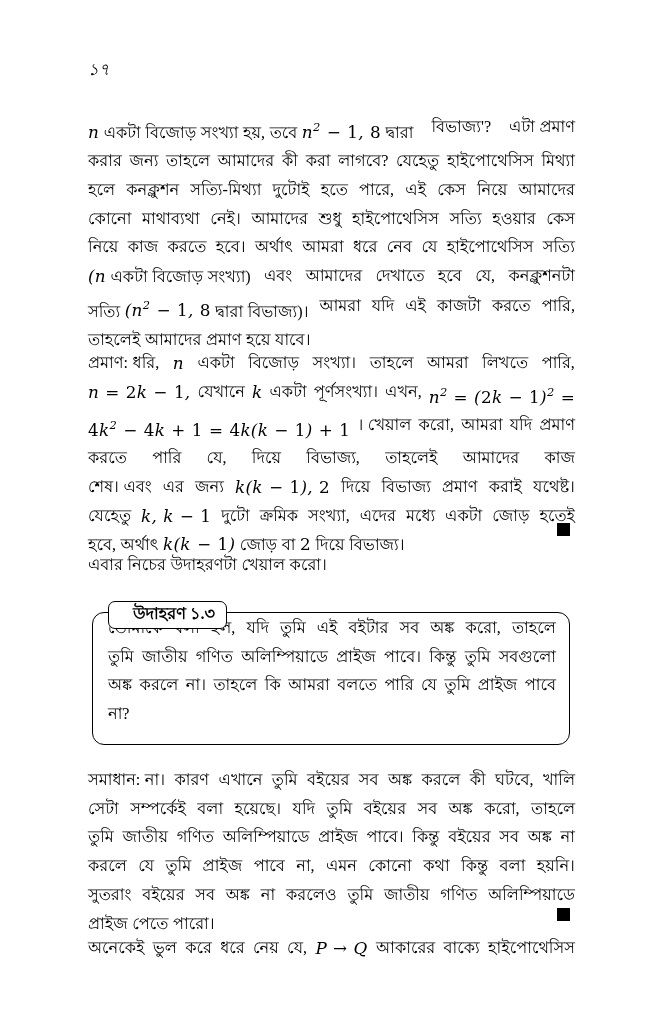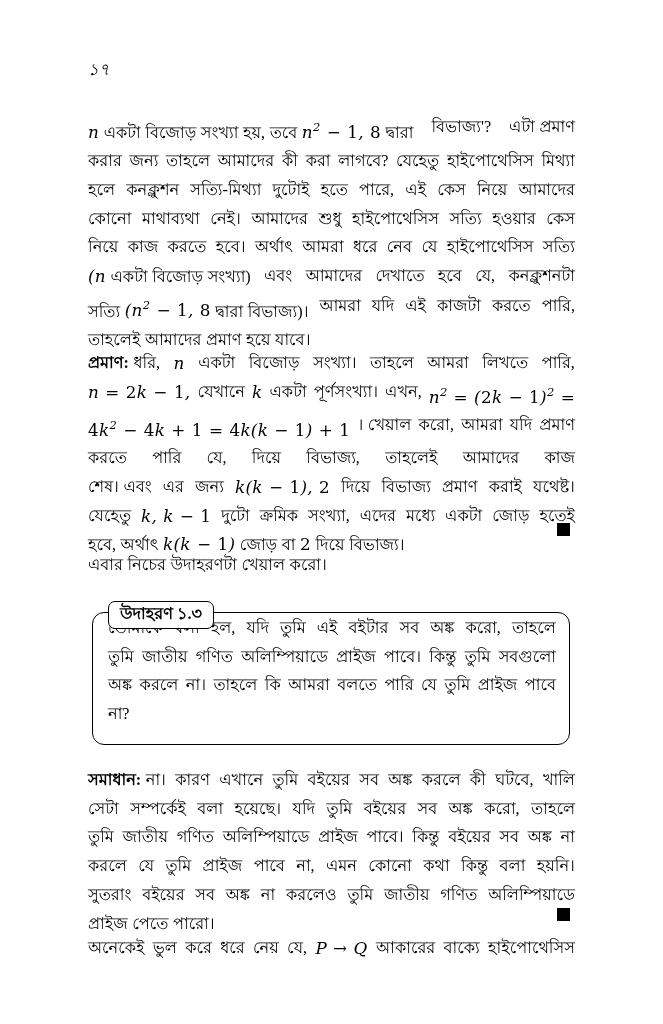--- a/index.html
+++ b/index.html
@@ -58,21 +58,21 @@
   }
   
   .para .ln.j {
     display: flex;
     justify-content: space-between;
     white-space: nowrap;
   }
   .para .ln.j > span { display: inline-block; }
 
   .bn { font-family: "Liberation Serif", "DejaVu Serif", serif; }
-  .lbl { font-weight: bold; margin-top: 37px; }
+  .lbl { font-weight: normal; margin-top: 37px; }
 
   
   .m {
     font-family: "DejaVu Serif", "Liberation Serif", serif;
     font-style: italic;
     font-size: 16.8px;
     letter-spacing: 0.3px;
   }
   .m .op { font-style: normal; }
   .m .num { font-style: normal; }
@@ -97,21 +97,21 @@
     height: 133px;
     border: 1.6px solid #000000;
     border-radius: 12px;
     box-sizing: border-box;
     background: #ffffff;
   }
   .exbox-tab {
     position: absolute;
     left: 108px;
     top: 601px;
-    padding: 2px 11px 4px 11px;
+    padding: 2px 11px 4px 24px;
     border: 1.6px solid #000000;
     border-radius: 7px;
     background: #ffffff;
     font-size: 16.2px;
     font-weight: bold;
     line-height: 20px;
     white-space: nowrap;
     z-index: 3;
   }
   .exbox-body {

